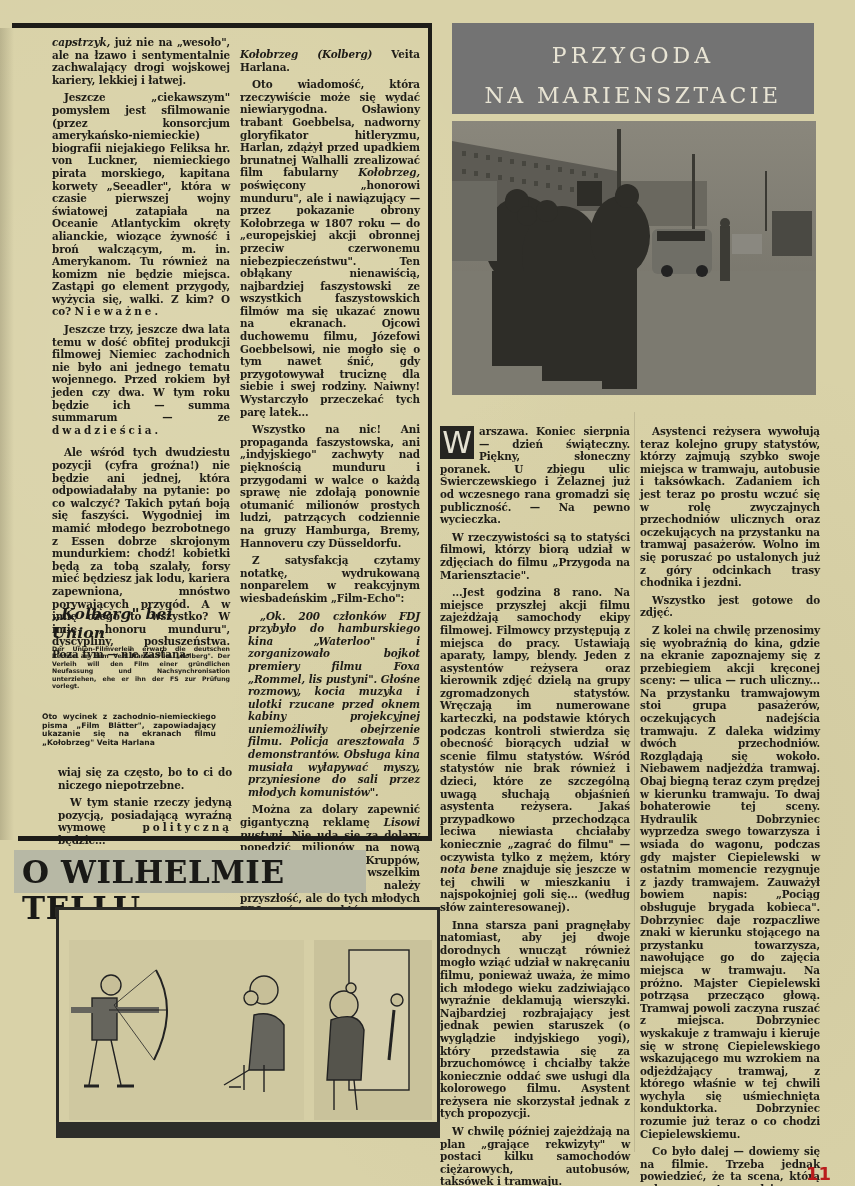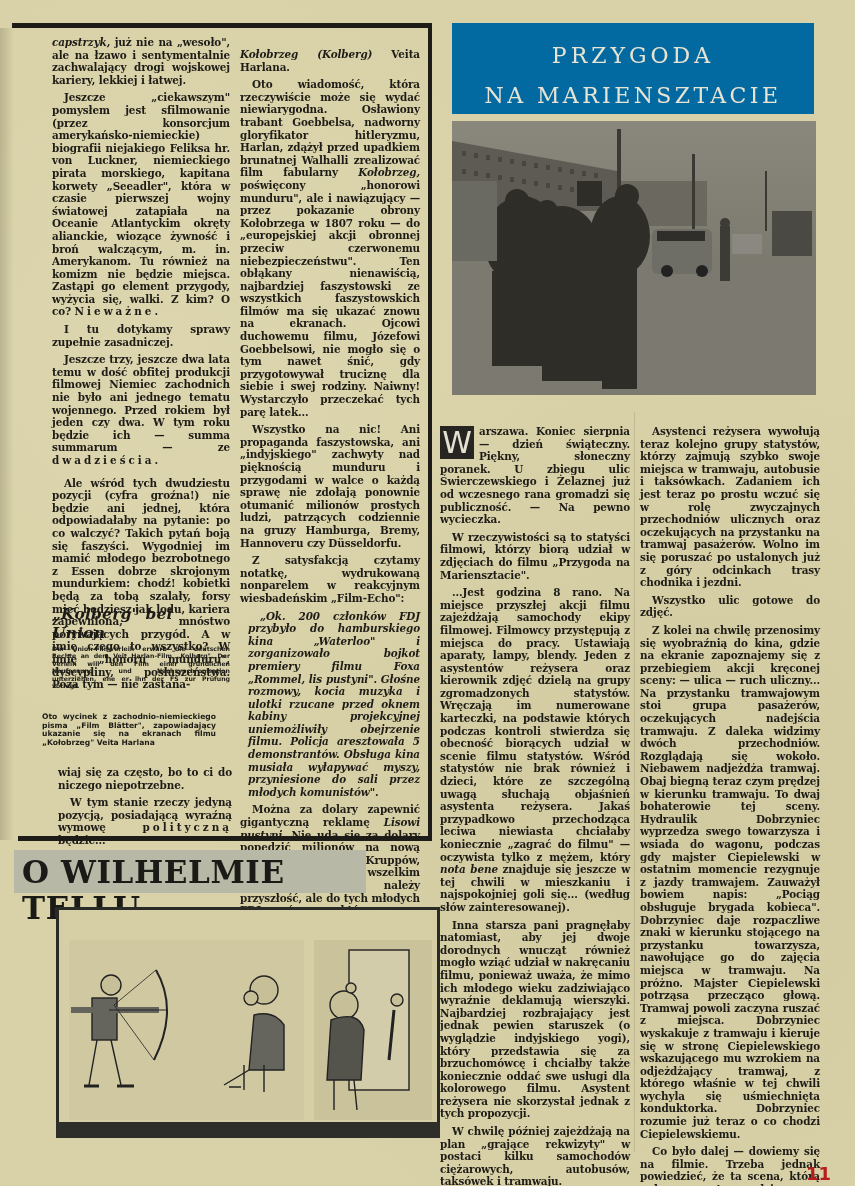--- a/index.html
+++ b/index.html
@@ -31,21 +31,21 @@
   .clipping { position:absolute; left:52px; top:604px; width:178px; }
   .clipping h3 { margin:0 0 3px 0; font-family:"DejaVu Serif", serif; font-style:italic;
     font-weight:bold; font-size:15.5px; letter-spacing:0.2px; color:#1b1a16; }
   .clipping .body { font-family:"DejaVu Sans", sans-serif; font-weight:bold; font-size:6.2px; line-height:7.4px; text-align:justify; }
   .caption { position:absolute; left:42px; top:713px; width:174px; font-family:"DejaVu Sans", sans-serif;
     font-weight:bold; font-size:7.6px; line-height:8.6px; text-align:justify; }
 
   .author { text-align:right; font-family:"DejaVu Serif", serif; font-weight:bold; letter-spacing:1px; font-size:10px; margin-top:8px; padding-right:10px; }
 
   
-  .title-banner { position:absolute; left:452px; top:23px; width:362px; height:91px; background:#0369a1;
+  .title-banner { position:absolute; left:452px; top:23px; width:362px; height:91px; background:#737373;
     color:#e8e4d4; text-align:center; }
   .title-banner div { font-family:"DejaVu Serif", serif; font-weight:normal; letter-spacing:4px; }
   .title-banner .l1 { font-size:22px; margin-top:20px; }
   .title-banner .l2 { font-size:22px; margin-top:15px; letter-spacing:3.4px; }
 
   .photo { position:absolute; left:452px; top:121px; width:364px; height:274px; background:#55544c; overflow:hidden; }
 
   .dropcap { float:left; width:34px; height:33px; background:#262521; color:#e6e2d2;
     font-family:"DejaVu Sans", sans-serif; font-weight:normal; font-size:30px; line-height:33px; text-align:center; margin:1px 5px 0 0; }
 
@@ -62,21 +62,20 @@
 <body>
 
 <div class="box-left-shade"></div>
 <div class="box-top"></div>
 <div class="box-right"></div>
 <div class="box-bottom"></div>
 
 <div class="col" style="left:52px; top:36px; width:178px;">
   <p class="noind"><i>capstrzyk,</i><span> już nie na „wesoło", ale na łzawo i sentymentalnie zachwalający drogi wojskowej kariery, lekkiej i łatwej.</span></p>
   <p><span>Jeszcze „ciekawszym" pomysłem jest sfilmowanie (przez konsorcjum amerykańsko-niemieckie) biografii niejakiego Feliksa hr. von Luckner, niemieckiego pirata morskiego, kapitana korwety „Seeadler", która w czasie pierwszej wojny światowej zatapiała na Oceanie Atlantyckim okręty alianckie, wiozące żywność i broń walczącym, m. in. Amerykanom. Tu również na komizm nie będzie miejsca. Zastąpi go element przygody, wyżycia się, walki. Z kim? O co? </span><span class="spaced">Nieważne.</span></p>
-  <p>I tu dotykamy sprawy zupełnie zasadniczej.</p>
   <p><span>Jeszcze trzy, jeszcze dwa lata temu w dość obfitej produkcji filmowej Niemiec zachodnich nie było ani jednego tematu wojennego. Przed rokiem był jeden czy dwa. W tym roku będzie ich — summa summarum — ze </span><span class="spaced">dwadzieścia.</span></p>
   <p style="margin-top:10px;">Ale wśród tych dwudziestu pozycji (cyfra groźna!) nie będzie ani jednej, która odpowiadałaby na pytanie: po co walczyć? Takich pytań boją się faszyści. Wygodniej im mamić młodego bezrobotnego z Essen dobrze skrojonym mundurkiem: chodź! kobietki będą za tobą szalały, forsy mieć będziesz jak lodu, kariera zapewniona, mnóstwo porywających przygód. A w imię czego to wszystko? W imię „honoru munduru", dyscypliny, posłuszeństwa. Poza tym — nie zastana-</p>
 </div>
 
 <div class="clipping">
   <h3>„Kolberg" bei Union</h3>
   <div class="body">Der Union-Filmverleih erwarb die deutschen Rechte an dem Veit Harlan-Film „Kolberg". Der Verleih will den Film einer gründlichen Neufassung und Nachsynchronisation unterziehen, ehe er ihn der FS zur Prüfung vorlegt.</div>
 </div>
 <div class="caption">Oto wycinek z zachodnio-niemieckiego pisma „Film Blätter", zapowiadający ukazanie się na ekranach filmu „Kołobrzeg" Veita Harlana</div>
 
@@ -171,21 +170,21 @@
   <p><span>...Jest godzina 8 rano. Na miejsce przyszłej akcji filmu zajeżdżają samochody ekipy filmowej. Filmowcy przystępują z miejsca do pracy. Ustawiają aparaty, lampy, blendy. Jeden z asystentów reżysera oraz kierownik zdjęć dzielą na grupy zgromadzonych statystów. Wręczają im numerowane karteczki, na podstawie których podczas kontroli stwierdza się obecność biorących udział w scenie filmu statystów. Wśród statystów nie brak również i dzieci, które ze szczególną uwagą słuchają objaśnień asystenta reżysera. Jakaś przypadkowo przechodząca leciwa niewiasta chciałaby koniecznie „zagrać do filmu" — oczywista tylko z mężem, który </span><i>nota bene</i><span> znajduje się jeszcze w tej chwili w mieszkaniu i najspokojniej goli się... (według słów zainteresowanej).</span></p>
   <p>Inna starsza pani pragnęłaby natomiast, aby jej dwoje dorodnych wnucząt również mogło wziąć udział w nakręcaniu filmu, ponieważ uważa, że mimo ich młodego wieku zadziwiająco wyraźnie deklamują wierszyki. Najbardziej rozbrajający jest jednak pewien staruszek (o wyglądzie indyjskiego yogi), który przedstawia się za brzuchomówcę i chciałby także koniecznie oddać swe usługi dla kolorowego filmu. Asystent reżysera nie skorzystał jednak z tych propozycji.</p>
   <p>W chwilę później zajeżdżają na plan „grające rekwizyty" w postaci kilku samochodów ciężarowych, autobusów, taksówek i tramwaju.</p>
 
 </div>
 
 <div class="gutter-line"></div>
 
 <div class="col" style="left:640px; top:425px; width:180px;">
   <p>Asystenci reżysera wywołują teraz kolejno grupy statystów, którzy zajmują szybko swoje miejsca w tramwaju, autobusie i taksówkach. Zadaniem ich jest teraz po prostu wczuć się w rolę zwyczajnych przechodniów ulicznych oraz oczekujących na przystanku na tramwaj pasażerów. Wolno im się poruszać po ustalonych już z góry odcinkach trasy chodnika i jezdni.</p>
-  <p>Wszystko ulic gotowe do zdjęć.</p>
+  <p>Wszystko jest gotowe do zdjęć.</p>
   <p>Z kolei na chwilę przenosimy się wyobraźnią do kina, gdzie na ekranie zapoznajemy się z przebiegiem akcji kręconej sceny: — ulica — ruch uliczny... Na przystanku tramwajowym stoi grupa pasażerów, oczekujących nadejścia tramwaju. Z daleka widzimy dwóch przechodniów. Rozglądają się wokoło. Niebawem nadjeżdża tramwaj. Obaj biegną teraz czym prędzej w kierunku tramwaju. To dwaj bohaterowie tej sceny. Hydraulik Dobrzyniec wyprzedza swego towarzysza i wsiada do wagonu, podczas gdy majster Ciepielewski w ostatnim momencie rezygnuje z jazdy tramwajem. Zauważył bowiem napis: „Pociąg obsługuje brygada kobieca". Dobrzyniec daje rozpaczliwe znaki w kierunku stojącego na przystanku towarzysza, nawołujące go do zajęcia miejsca w tramwaju. Na próżno. Majster Ciepielewski potrząsa przecząco głową. Tramwaj powoli zaczyna ruszać z miejsca. Dobrzyniec wyskakuje z tramwaju i kieruje się w stronę Ciepielewskiego wskazującego mu wzrokiem na odjeżdżający tramwaj, z którego właśnie w tej chwili wychyla się uśmiechnięta konduktorka. Dobrzyniec rozumie już teraz o co chodzi Ciepielewskiemu.</p>
   <p>Co było dalej — dowiemy się na filmie. Trzeba jednak powiedzieć, że ta scena, którą nakręcano cztery godziny — na ekranie będzie trwała... jedną minutę.</p>
 
 </div>
 
 <div class="tell-title">
   <span>O WILHELMIE TELLU</span>
 </div>
 <div class="cartoon">
   <svg width="378" height="218" viewBox="0 0 378 218">

